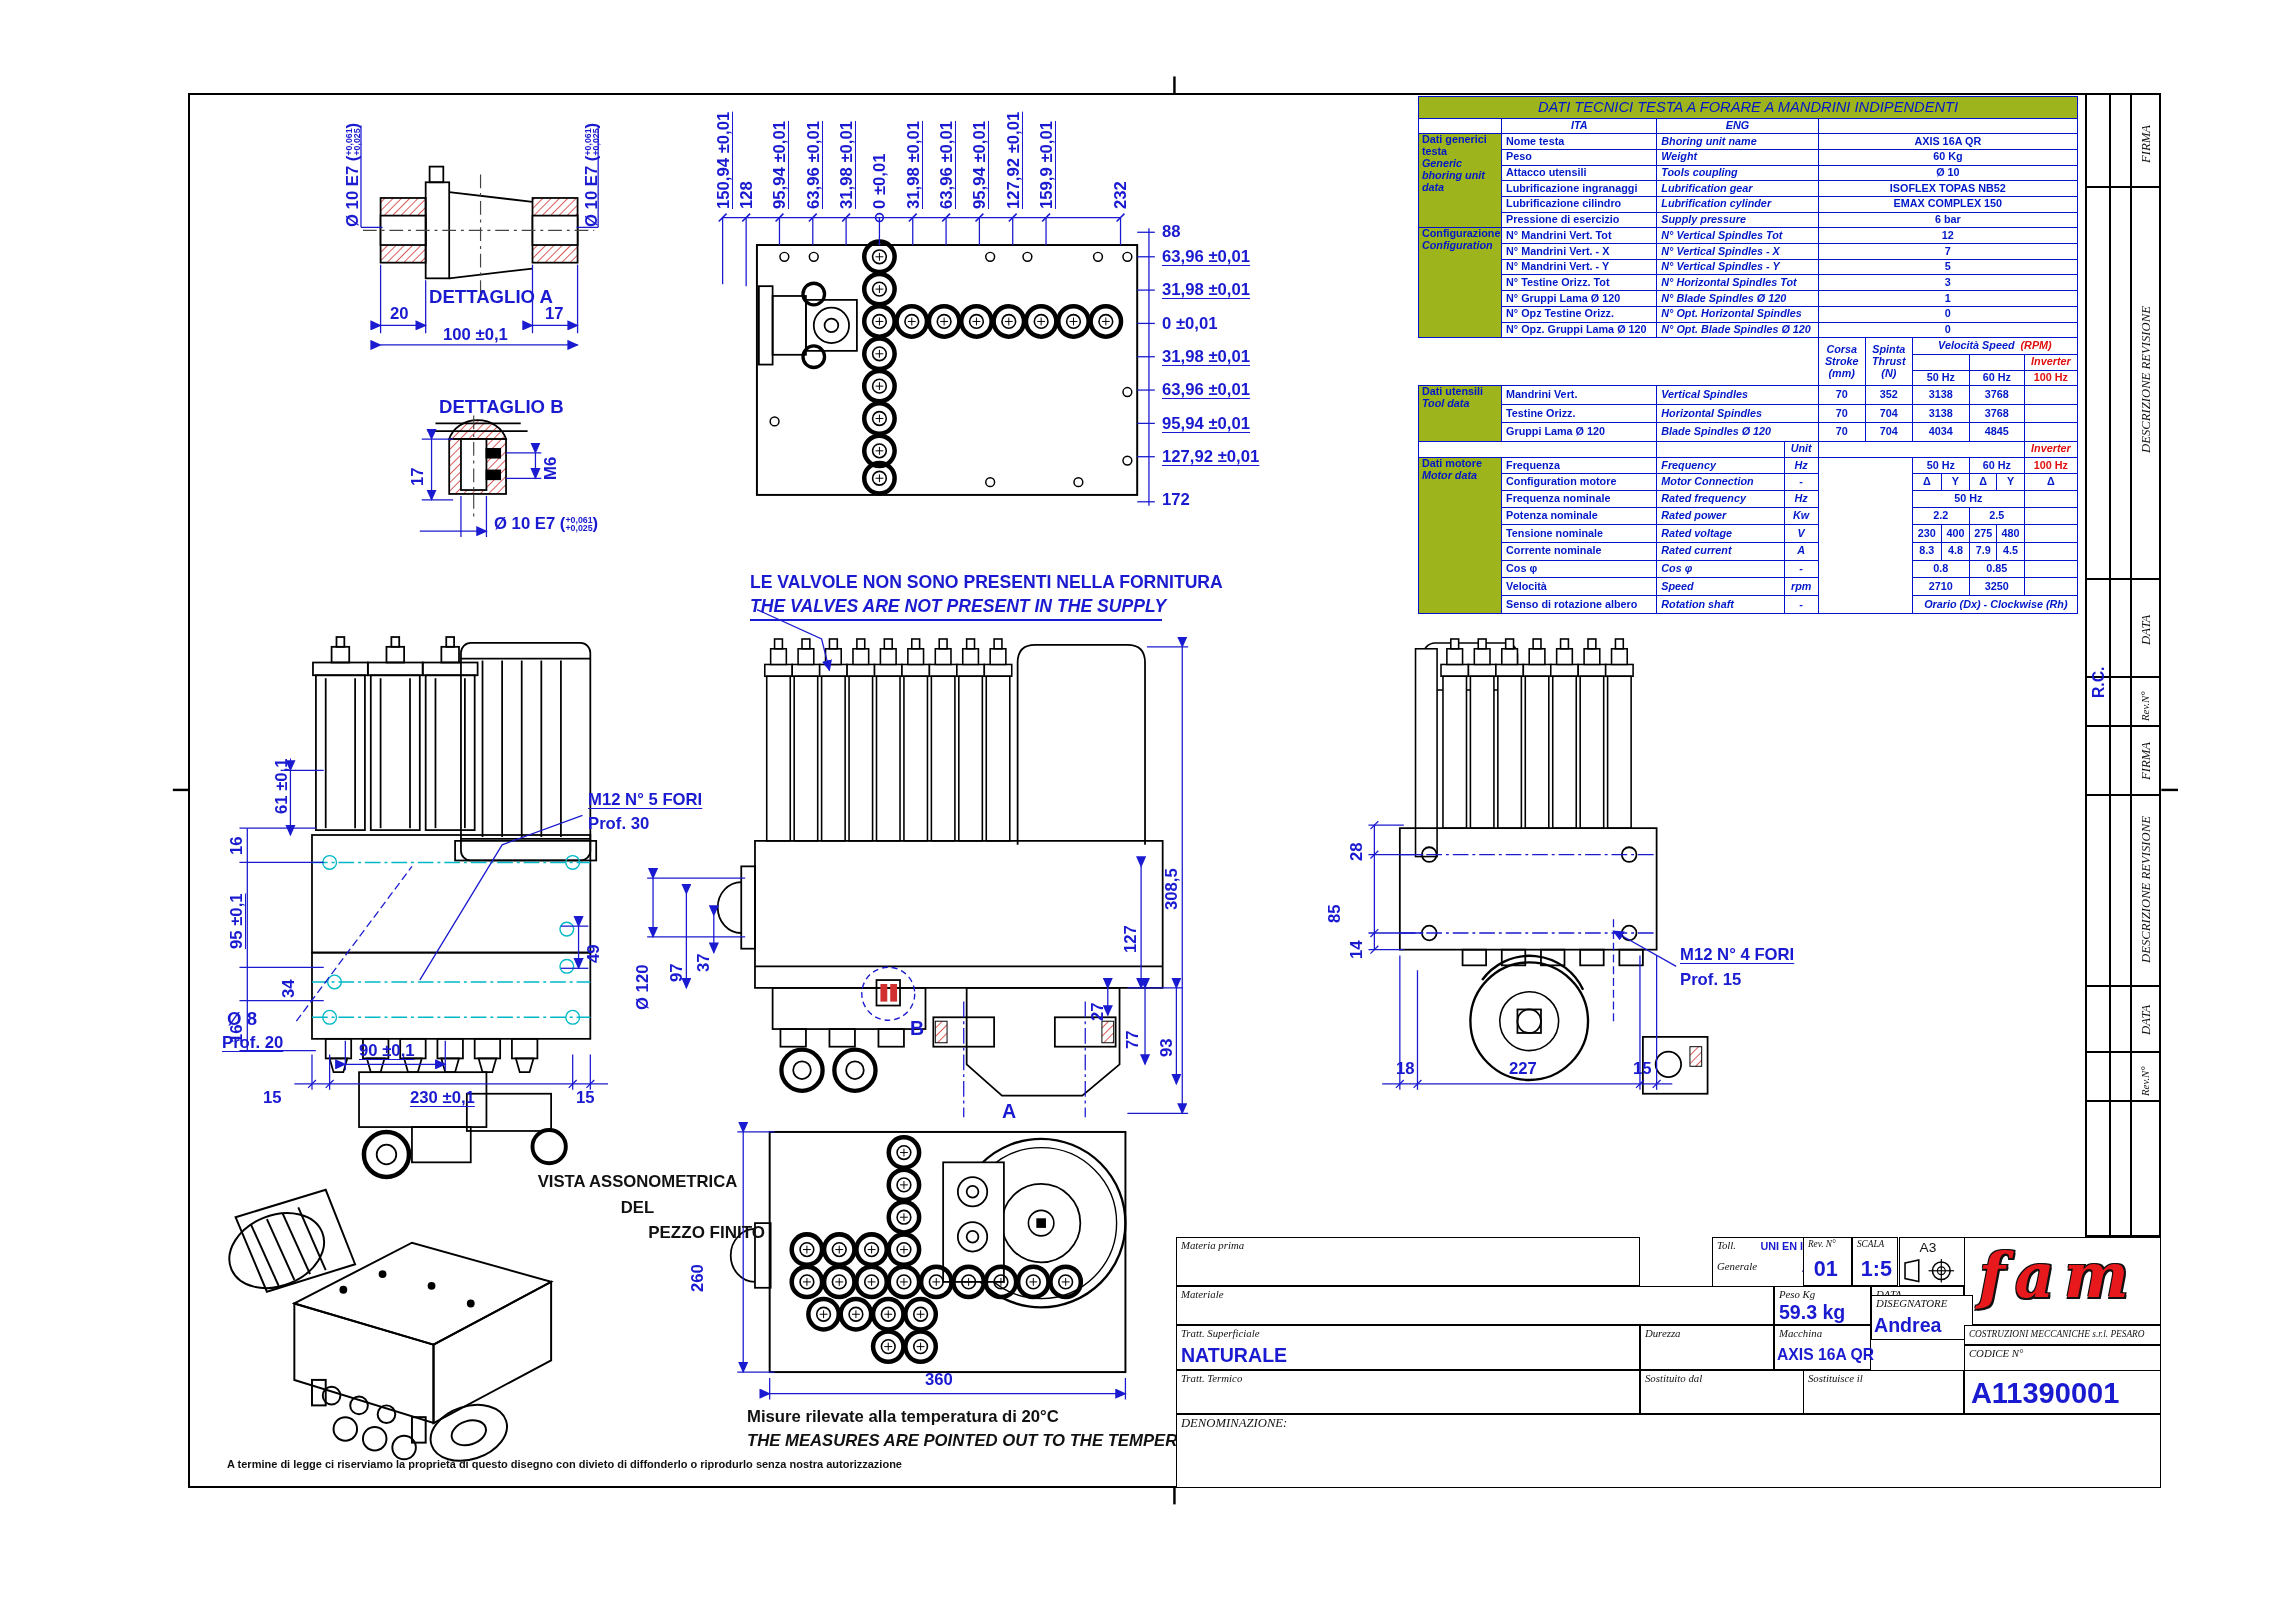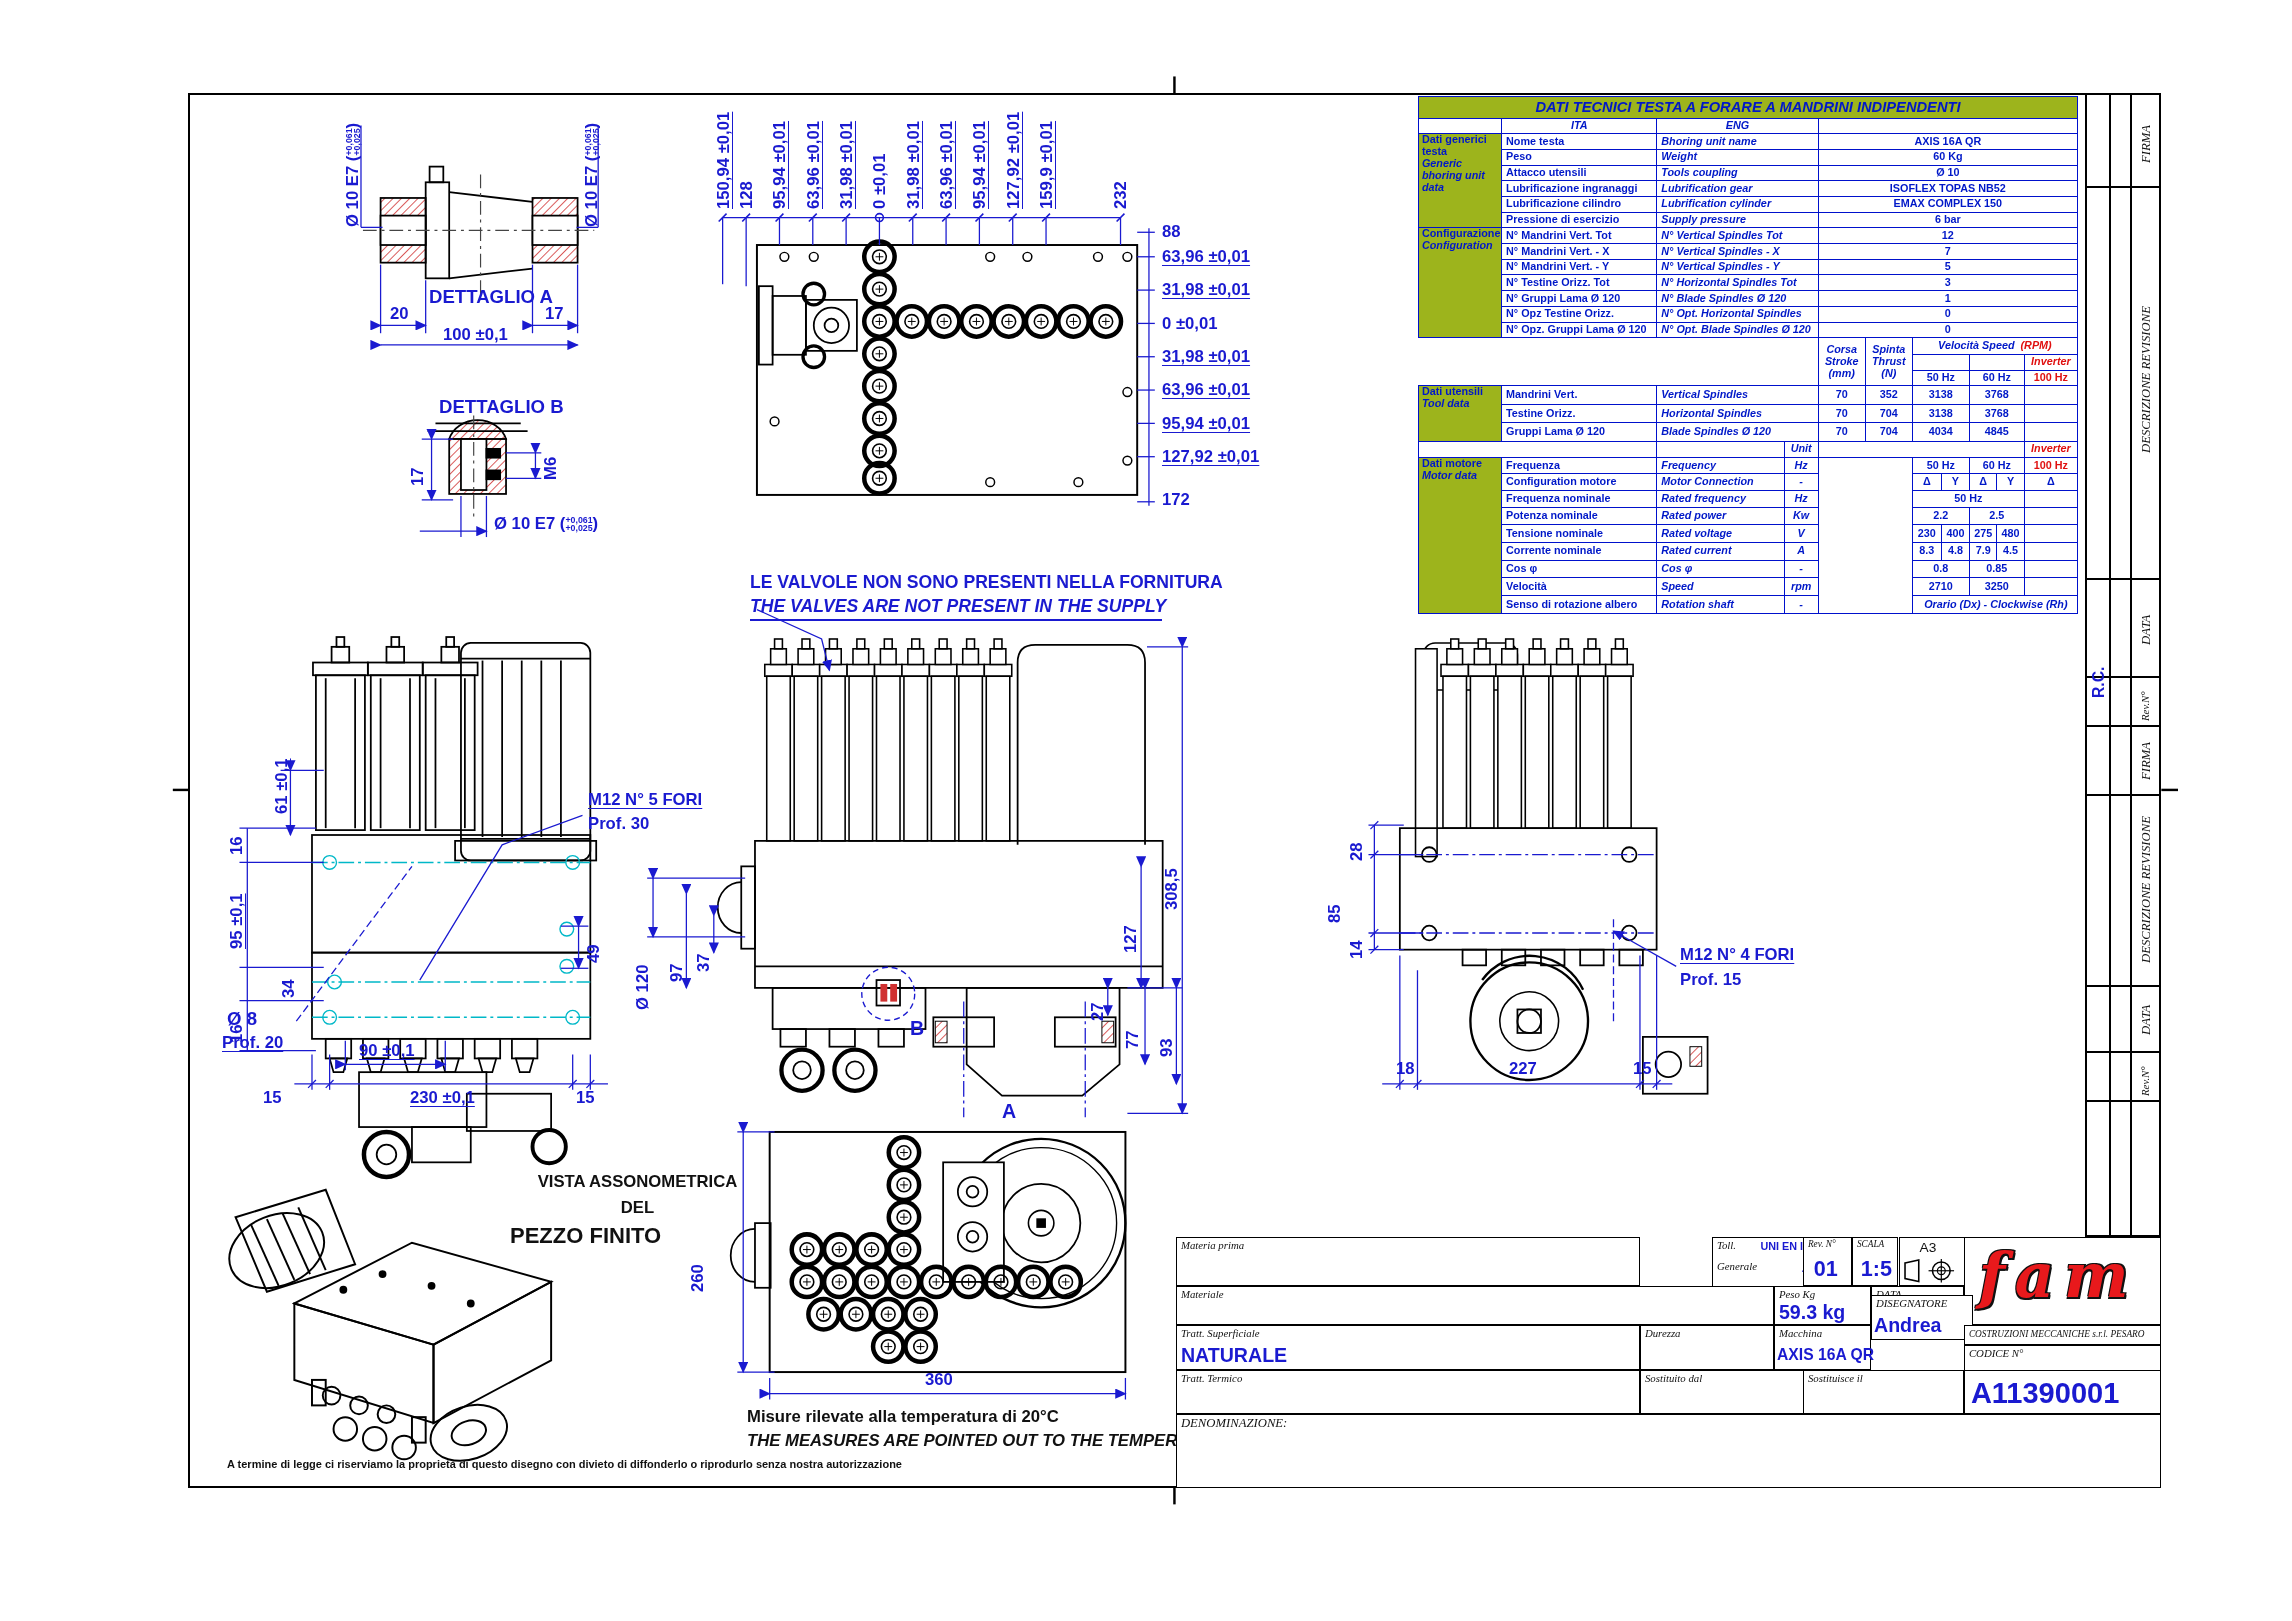--- a/index.html
+++ b/index.html
@@ -15,21 +15,21 @@
   .blk{color:#111;}
   .tolst{display:inline-block;vertical-align:-2px;font-size:8.8px;line-height:7.8px;font-weight:700;}
   
   .it{font-style:italic;}
   
   table.ttab{position:absolute;left:1418px;top:96px;width:660px;border-collapse:collapse;
      table-layout:fixed;z-index:4;background:#fff;}
   .ttab td{border:1.5px solid #0011cc;font-size:10.8px;color:#0018c8;text-align:center;
      padding:0 2px;overflow:hidden;white-space:nowrap;height:14.7px;line-height:1.1;}
   .ttab td.gr{background:#9db41c;}
-  .ttab td.title{font-size:14.7px;font-weight:bold;font-style:italic;height:20.6px;color:#0018c8;}
+  .ttab td.title{font-size:14.7px;font-weight:normal;font-style:italic;height:20.6px;color:#0018c8;}
   .ttab td.hh{font-weight:bold;font-style:italic;}
   .ttab td.ita{text-align:left;font-weight:bold;padding-left:3.9px;}
   .ttab td.eng{text-align:left;font-weight:bold;font-style:italic;padding-left:3.9px;}
   .ttab td.val{font-weight:bold;}
   .ttab .red{color:#e01010;}
   .ttab td.sec{text-align:left;padding-left:2.9px;vertical-align:top;}
   .ttab .s1{font-weight:bold;}
   .ttab .s2{font-weight:bold;font-style:italic;}
   
   .tc{position:absolute;border:1.6px solid #000;box-sizing:border-box;z-index:4;background:#fff;}
@@ -622,21 +622,21 @@
   <div class="d" style="left:1680px;top:970px">Prof. 15</div>
   <div class="d" style="left:1396px;top:1059px">18</div>
   <div class="d" style="left:1509px;top:1059px">227</div>
   <div class="d" style="left:1633px;top:1059px">15</div>
 
   <div class="d v" style="left:688px;top:1292px">260</div>
   <div class="d" style="left:925px;top:1370px">360</div>
 
   <div class="d blk" style="left:510px;top:1172px;width:255px;text-align:center;font-size:16.7px">VISTA ASSONOMETRICA</div>
   <div class="d blk" style="left:510px;top:1198px;width:255px;text-align:center;font-size:16.7px">DEL</div>
-  <div class="d blk" style="left:510px;top:1223px;width:255px;text-align:left;font-size:22px">PEZZO FINITO</div>
+  <div class="d blk" style="left:510px;top:1223px;width:255px;text-align:right;font-size:17px">PEZZO FINITO</div>
 
   <div class="d blk" style="left:747px;top:1407px;font-size:16.7px">Misure rilevate alla temperatura di  20°C</div>
   <div class="d blk it" style="left:747px;top:1431px;font-size:16.7px">THE MEASURES ARE POINTED OUT TO THE TEMPERATURE OF 20° C</div>
   <div class="d blk" style="left:227px;top:1458px;font-size:11px">A termine di legge ci riserviamo la proprietà di questo disegno con divieto di diffonderlo o riprodurlo senza nostra autorizzazione</div>
 
   <table class="ttab">
     <colgroup>
         <col style="width:83px">
         <col style="width:155px">
         <col style="width:127px">

